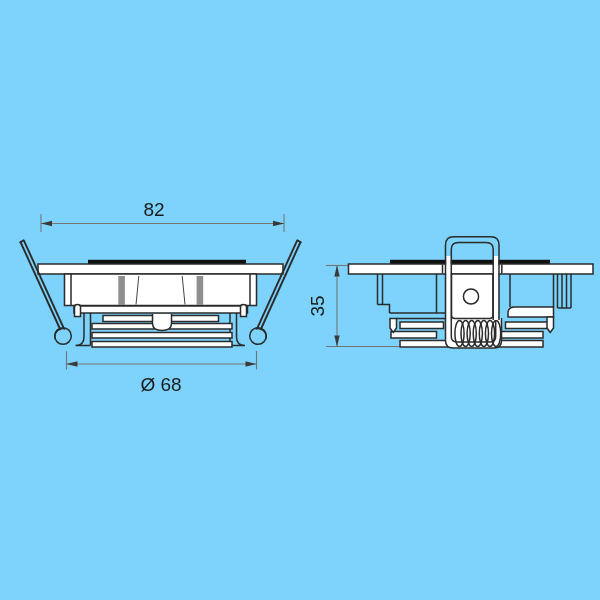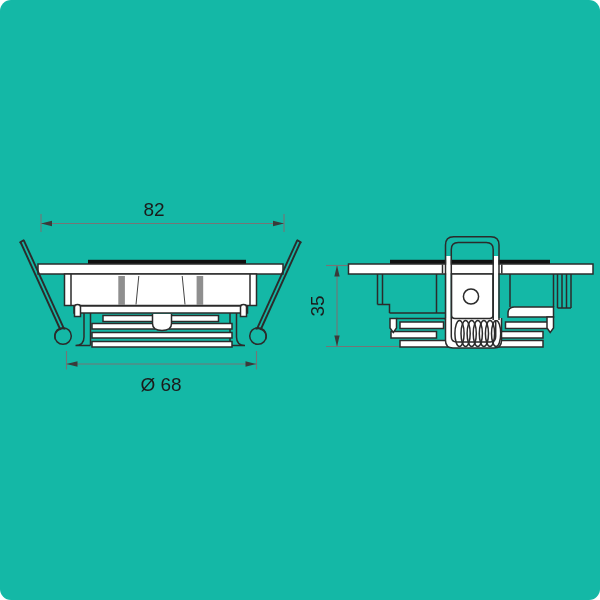--- a/index.html
+++ b/index.html
@@ -1,20 +1,19 @@
 <!DOCTYPE html>
 <html><head>
 <meta charset="utf-8">
 <style>
   html, body { margin: 0; padding: 0; background: #ffffff; }
   .page {
-    width: 600px; height: 600px; background: #14b8a6;
+    width: 600px; height: 600px; background: #7dd3fc;
     position: relative; overflow: hidden;
     font-family: "Liberation Sans", sans-serif;
-    border-radius: 11px;
   }
   svg { display: block; }
   text {
     font-family: "Liberation Sans", sans-serif;
     fill: #1b1b1b;
   }
   .dim-text { font-size: 19px; }
   .obj { stroke: #2b2b2b; stroke-width: 1.5; fill: none; }
   .objw { stroke: #2b2b2b; stroke-width: 1.5; fill: #ffffff; }
   .thin { stroke: #444444; stroke-width: 1; fill: none; }

